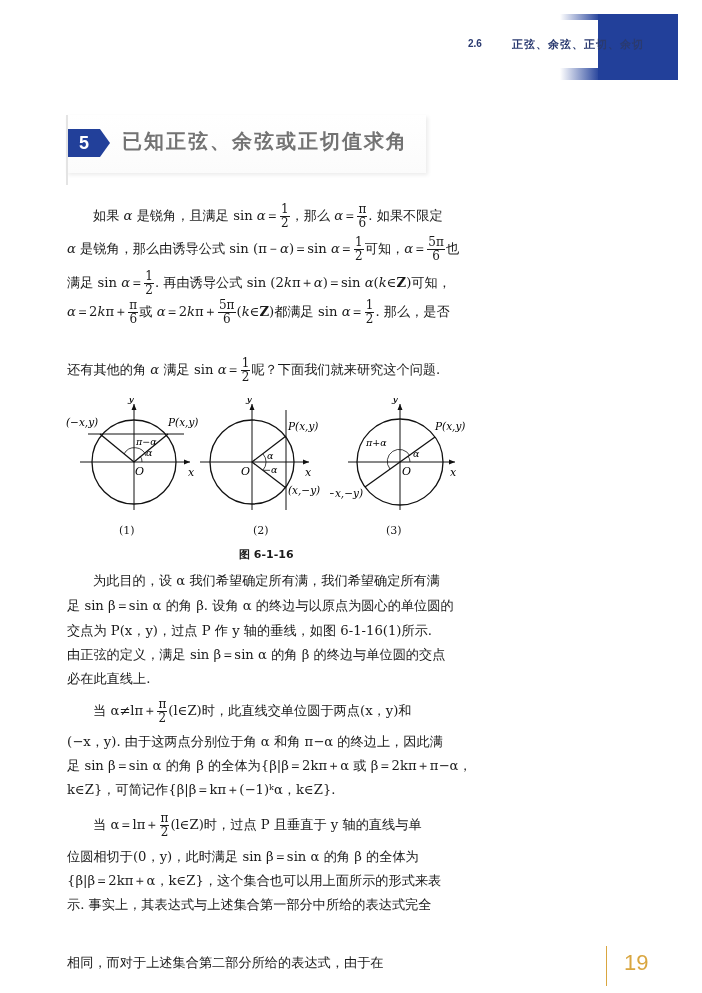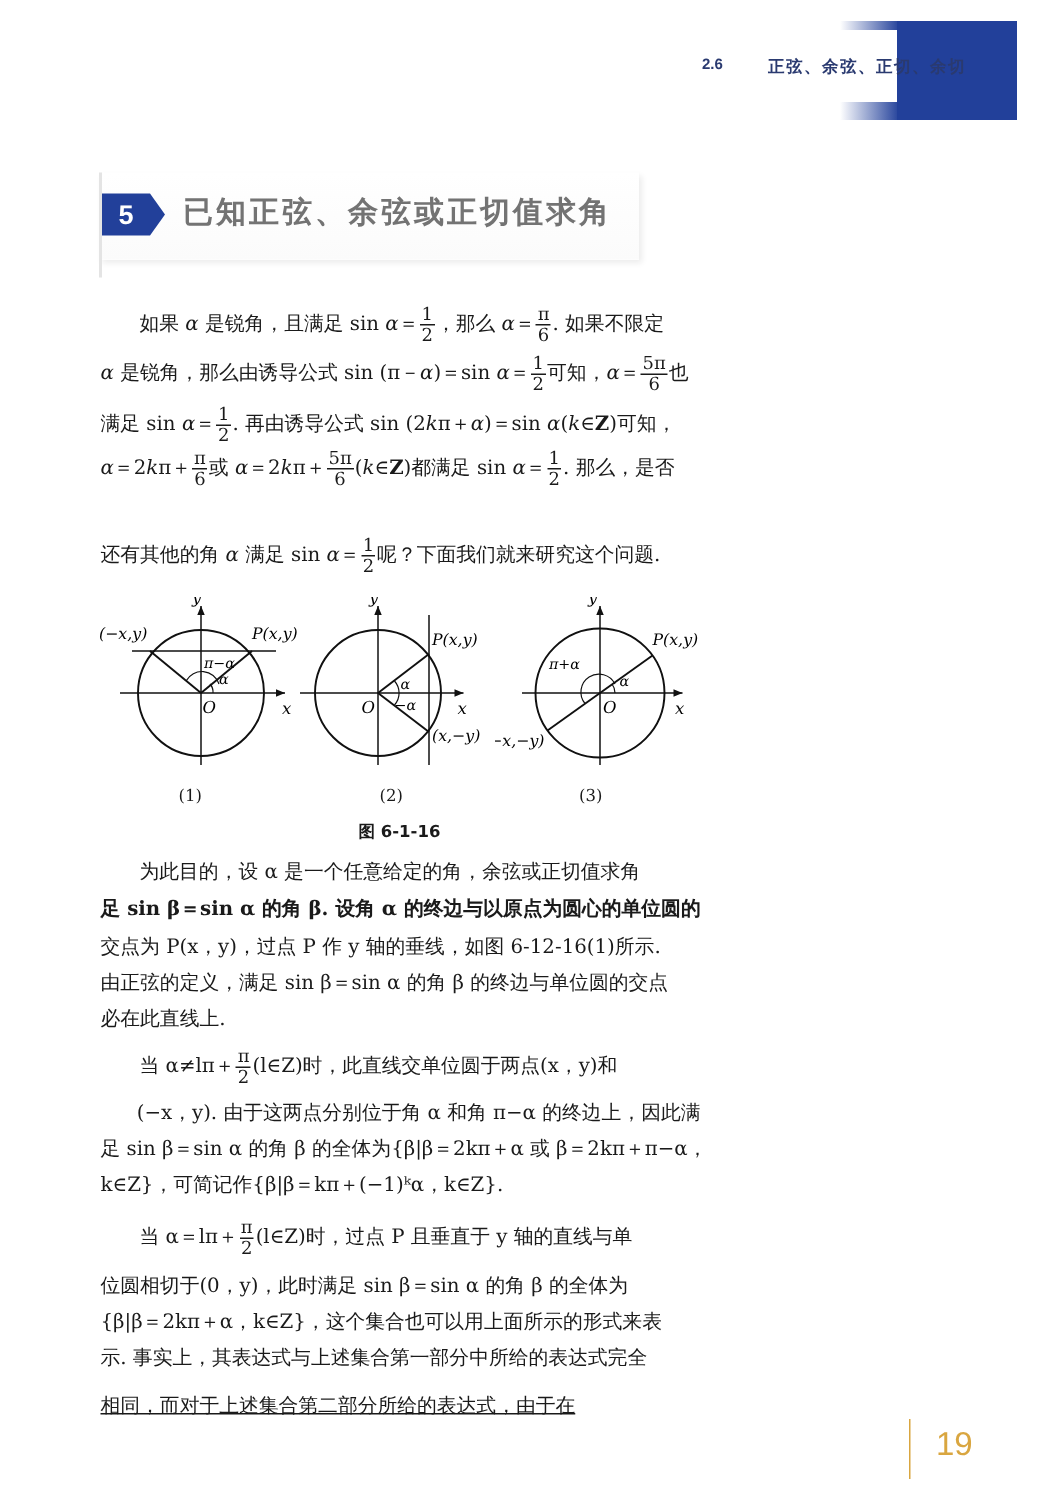--- a/index.html
+++ b/index.html
@@ -157,35 +157,35 @@
     <text x="36" y="48" font-size="9.5" font-style="italic">π+α</text>
     <text x="83" y="59" font-size="9.5" font-style="italic">α</text>
   </svg>
 </div>
 
 <div class="subcap" style="left:119px; top:524px;">(1)</div>
 <div class="subcap" style="left:253px; top:524px;">(2)</div>
 <div class="subcap" style="left:386px; top:524px;">(3)</div>
 <div class="figcap">图 6-1-16</div>
 
-<div class="line ind" style="top:572px;">为此目的，设 α 是一个任意给定的角，余弦或正切值求角</div>
-<div class="line" style="top:597px;font-weight:bold;">足 sin β＝sin α 的角 β. 设角 α 的终边与以原点为圆心的单位圆的</div>
-<div class="line" style="top:622px;">交点为 P(x，y)，过点 P 作 y 轴的垂线，如图 6-12-16(1)所示.</div>
+<div class="line ind" style="top:572px;">为此目的，设 α 我们希望确定所有满，我们希望确定所有满</div>
+<div class="line" style="top:597px;">足 sin β＝sin α 的角 β. 设角 α 的终边与以原点为圆心的单位圆的</div>
+<div class="line" style="top:622px;">交点为 P(x，y)，过点 P 作 y 轴的垂线，如图 6-1-16(1)所示.</div>
 <div class="line" style="top:646px;">由正弦的定义，满足 sin β＝sin α 的角 β 的终边与单位圆的交点</div>
 <div class="line" style="top:670px;">必在此直线上.</div>
 
 <div class="line ind" style="top:698px;">
   <span>当 α≠lπ＋</span><span class="frac"><span class="n">π</span><span class="d">2</span></span><span>(l∈Z)时，此直线交单位圆于两点(x，y)和</span>
 </div>
-<div class="line" style="top:733px;text-align:right;">(−x，y). 由于这两点分别位于角 α 和角 π−α 的终边上，因此满</div>
+<div class="line" style="top:733px;">(−x，y). 由于这两点分别位于角 α 和角 π−α 的终边上，因此满</div>
 <div class="line" style="top:757px;">足 sin β＝sin α 的角 β 的全体为{β|β＝2kπ＋α 或 β＝2kπ＋π−α，</div>
 <div class="line" style="top:781px;">k∈Z}，可简记作{β|β＝kπ＋(−1)ᵏα，k∈Z}.</div>
 
 <div class="line ind" style="top:812px;">
   <span>当 α＝lπ＋</span><span class="frac"><span class="n">π</span><span class="d">2</span></span><span>(l∈Z)时，过点 P 且垂直于 y 轴的直线与单</span>
 </div>
 <div class="line" style="top:848px;">位圆相切于(0，y)，此时满足 sin β＝sin α 的角 β 的全体为</div>
 <div class="line" style="top:872px;">{β|β＝2kπ＋α，k∈Z}，这个集合也可以用上面所示的形式来表</div>
 <div class="line" style="top:896px;">示. 事实上，其表达式与上述集合第一部分中所给的表达式完全</div>
-<div class="line" style="top:928px;text-decoration:underline;">相同，而对于上述集合第二部分所给的表达式，由于在</div>
+<div class="line" style="top:954px;">相同，而对于上述集合第二部分所给的表达式，由于在</div>
 
 <div class="pgline"></div>
 <div class="pgnum">19</div>
 
 </body></html>

